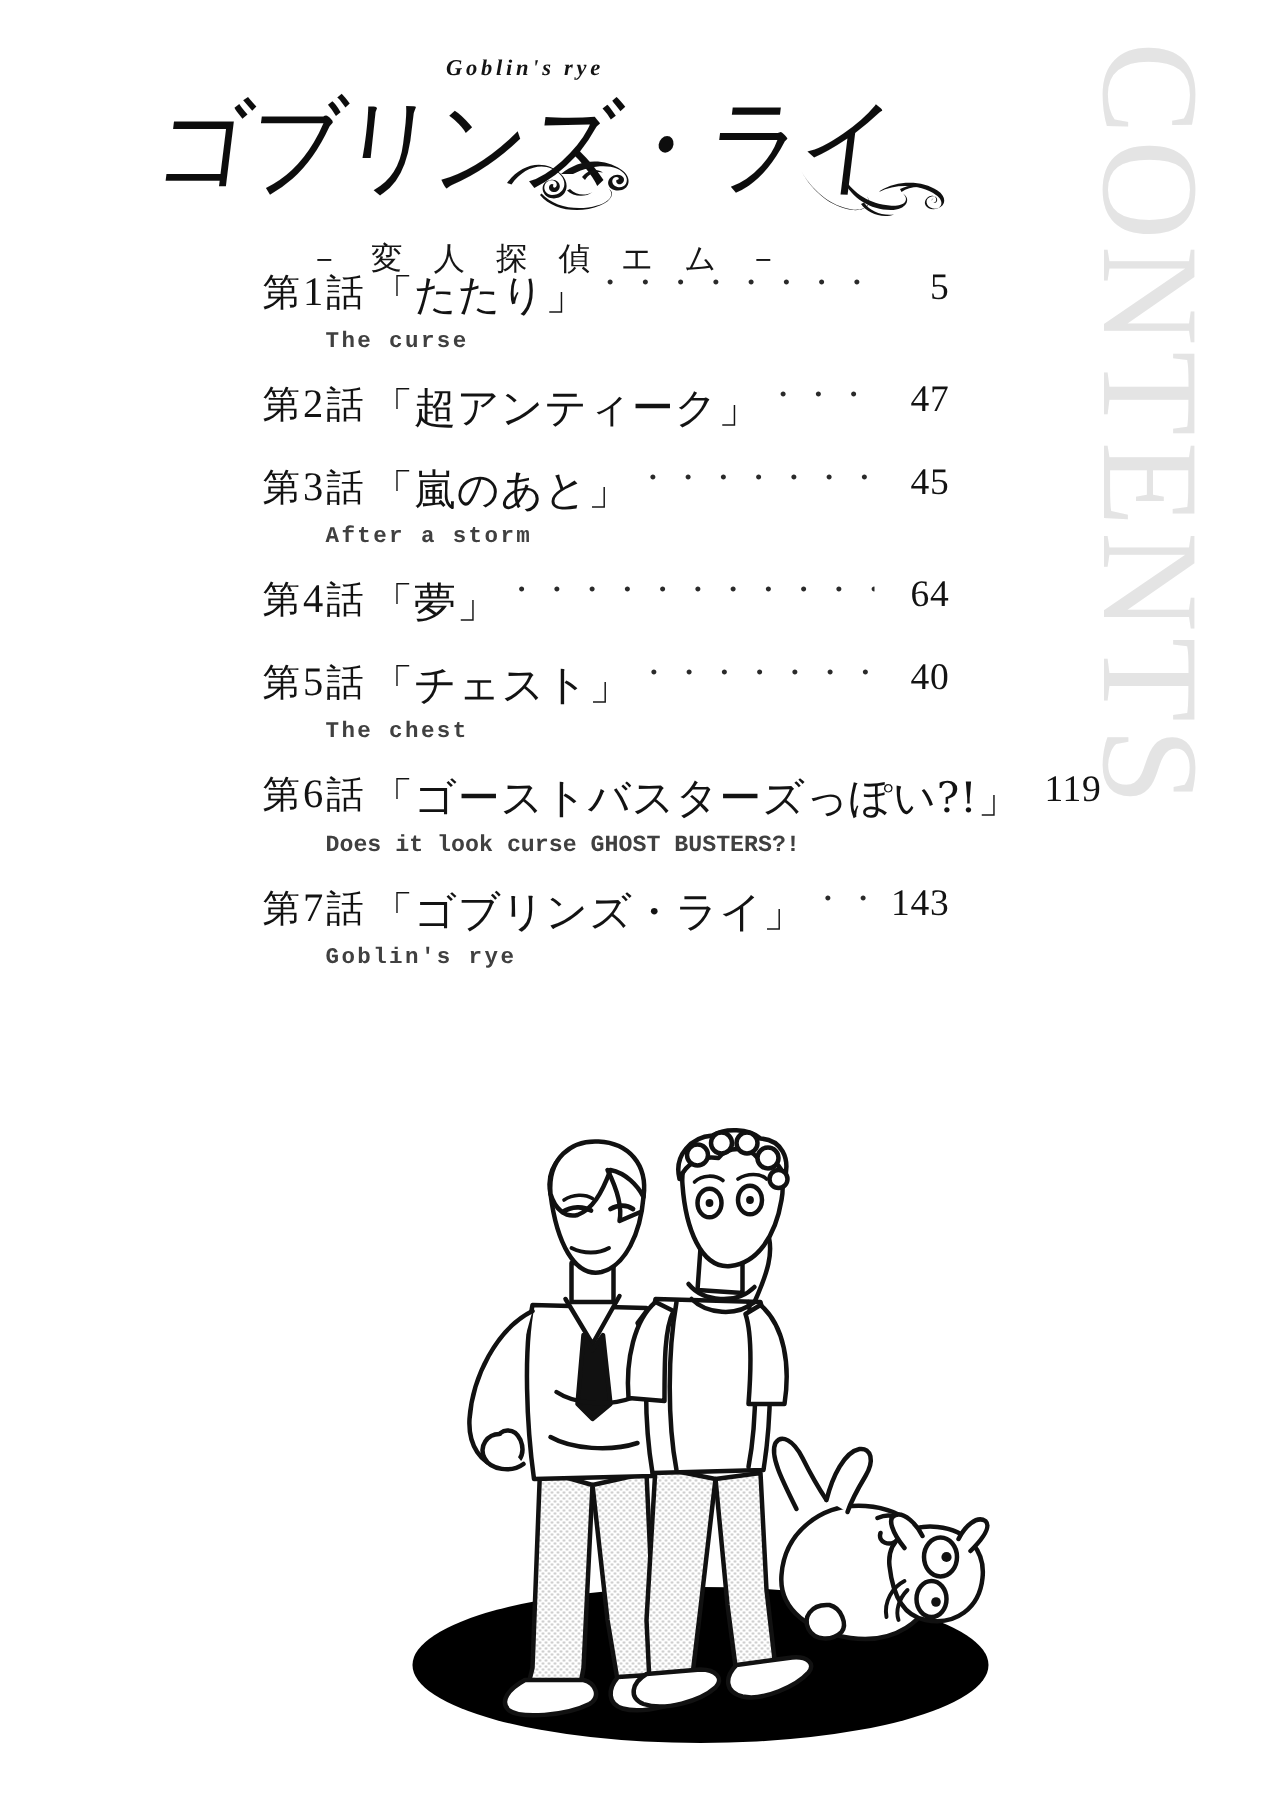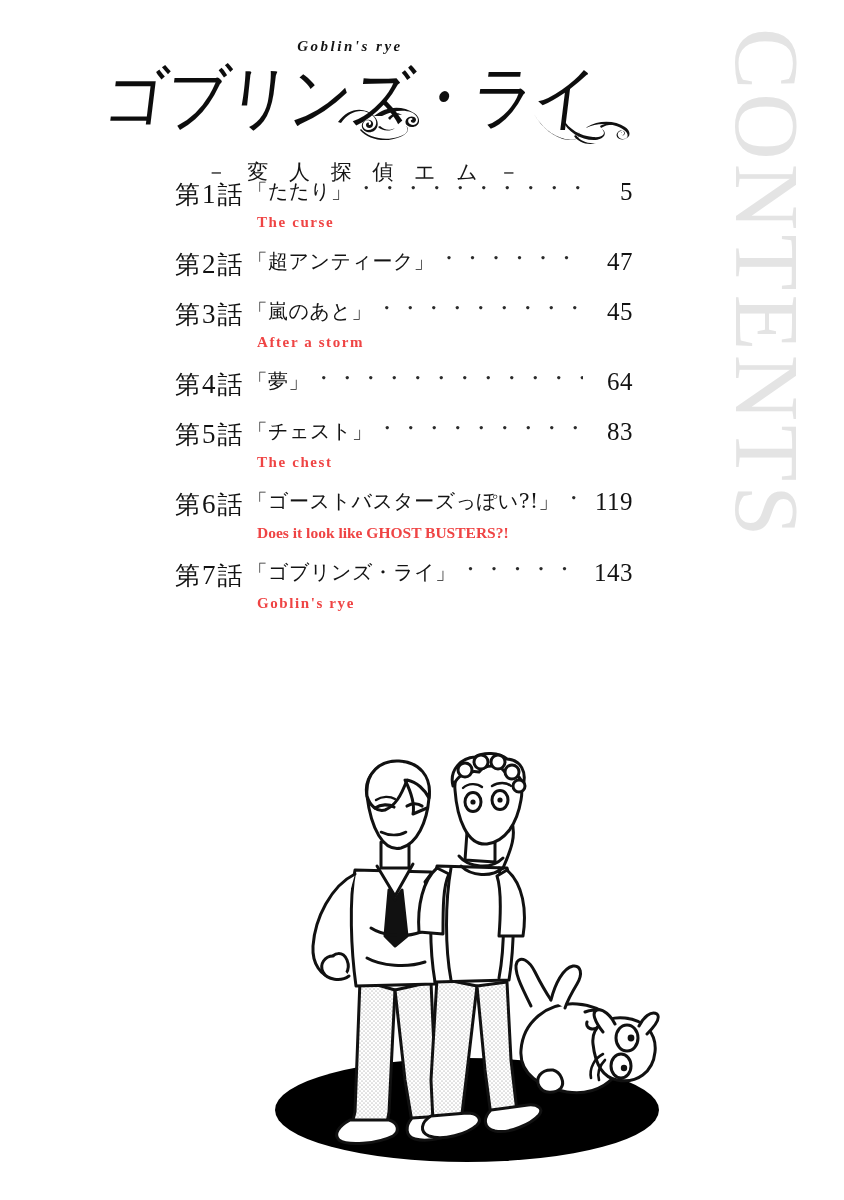--- a/index.html
+++ b/index.html
@@ -135,21 +135,21 @@
     letter-spacing: 0px;
     color: #131313;
     flex: 0 0 auto;
   }
   .toc-chapter .num {
     font-size: 27px;
     padding: 0 2px;
   }
   .toc-title {
     font-family: "DejaVu Serif", "Liberation Serif", serif;
-    font-size: 20px;
+    font-size: 28px;
     color: #131313;
     flex: 0 0 auto;
     padding-left: 5px;
     letter-spacing: 0.5px;
   }
   .toc-dots {
     flex: 1 1 auto;
     overflow: hidden;
     font-family: "Liberation Serif", "DejaVu Serif", serif;
     font-size: 21px;
@@ -163,26 +163,26 @@
   .toc-page {
     font-family: "Liberation Serif", "DejaVu Serif", serif;
     font-size: 25px;
     color: #131313;
     flex: 0 0 auto;
     min-width: 46px;
     text-align: right;
     letter-spacing: 0.5px;
   }
   .toc-en {
-    font-family: Liberation Serif, serif;
+    font-family: Liberation Mono, monospace;
     font-weight: 700;
     font-size: 15px;
     letter-spacing: 1.6px;
-    color: #ef4444;
-    margin-left: 82px;
+    color: #404040;
+    margin-left: 42px;
     margin-top: 3px;
   }
   .toc-en.tight { letter-spacing: 0px; font-size: 15.5px; }
 
   
   .illustration {
     position: absolute;
     left: 255px;
     top: 750px;
     width: 420px;
@@ -277,35 +277,35 @@
       </div>
     </div>
 
     <div class="toc-entry">
       <div class="toc-line">
         <span class="toc-chapter">
           <span>第</span><span class="num">5</span><span>話</span>
         </span>
         <span class="toc-title">「チェスト」</span>
         <span class="toc-dots">・・・・・・・・・・・・・・・・・</span>
-        <span class="toc-page">83</span>
+        <span class="toc-page">40</span>
       </div>
       <div class="toc-en">The chest</div>
     </div>
 
     <div class="toc-entry">
       <div class="toc-line">
         <span class="toc-chapter">
           <span>第</span><span class="num">6</span><span>話</span>
         </span>
         <span class="toc-title">「ゴーストバスターズっぽい?!」</span>
         <span class="toc-dots">・・・</span>
         <span class="toc-page">119</span>
       </div>
-      <div class="toc-en tight">Does it look like GHOST BUSTERS?!</div>
+      <div class="toc-en tight">Does it look curse GHOST BUSTERS?!</div>
     </div>
 
     <div class="toc-entry">
       <div class="toc-line">
         <span class="toc-chapter">
           <span>第</span><span class="num">7</span><span>話</span>
         </span>
         <span class="toc-title">「ゴブリンズ・ライ」</span>
         <span class="toc-dots">・・・・・・・・・・</span>
         <span class="toc-page">143</span>

